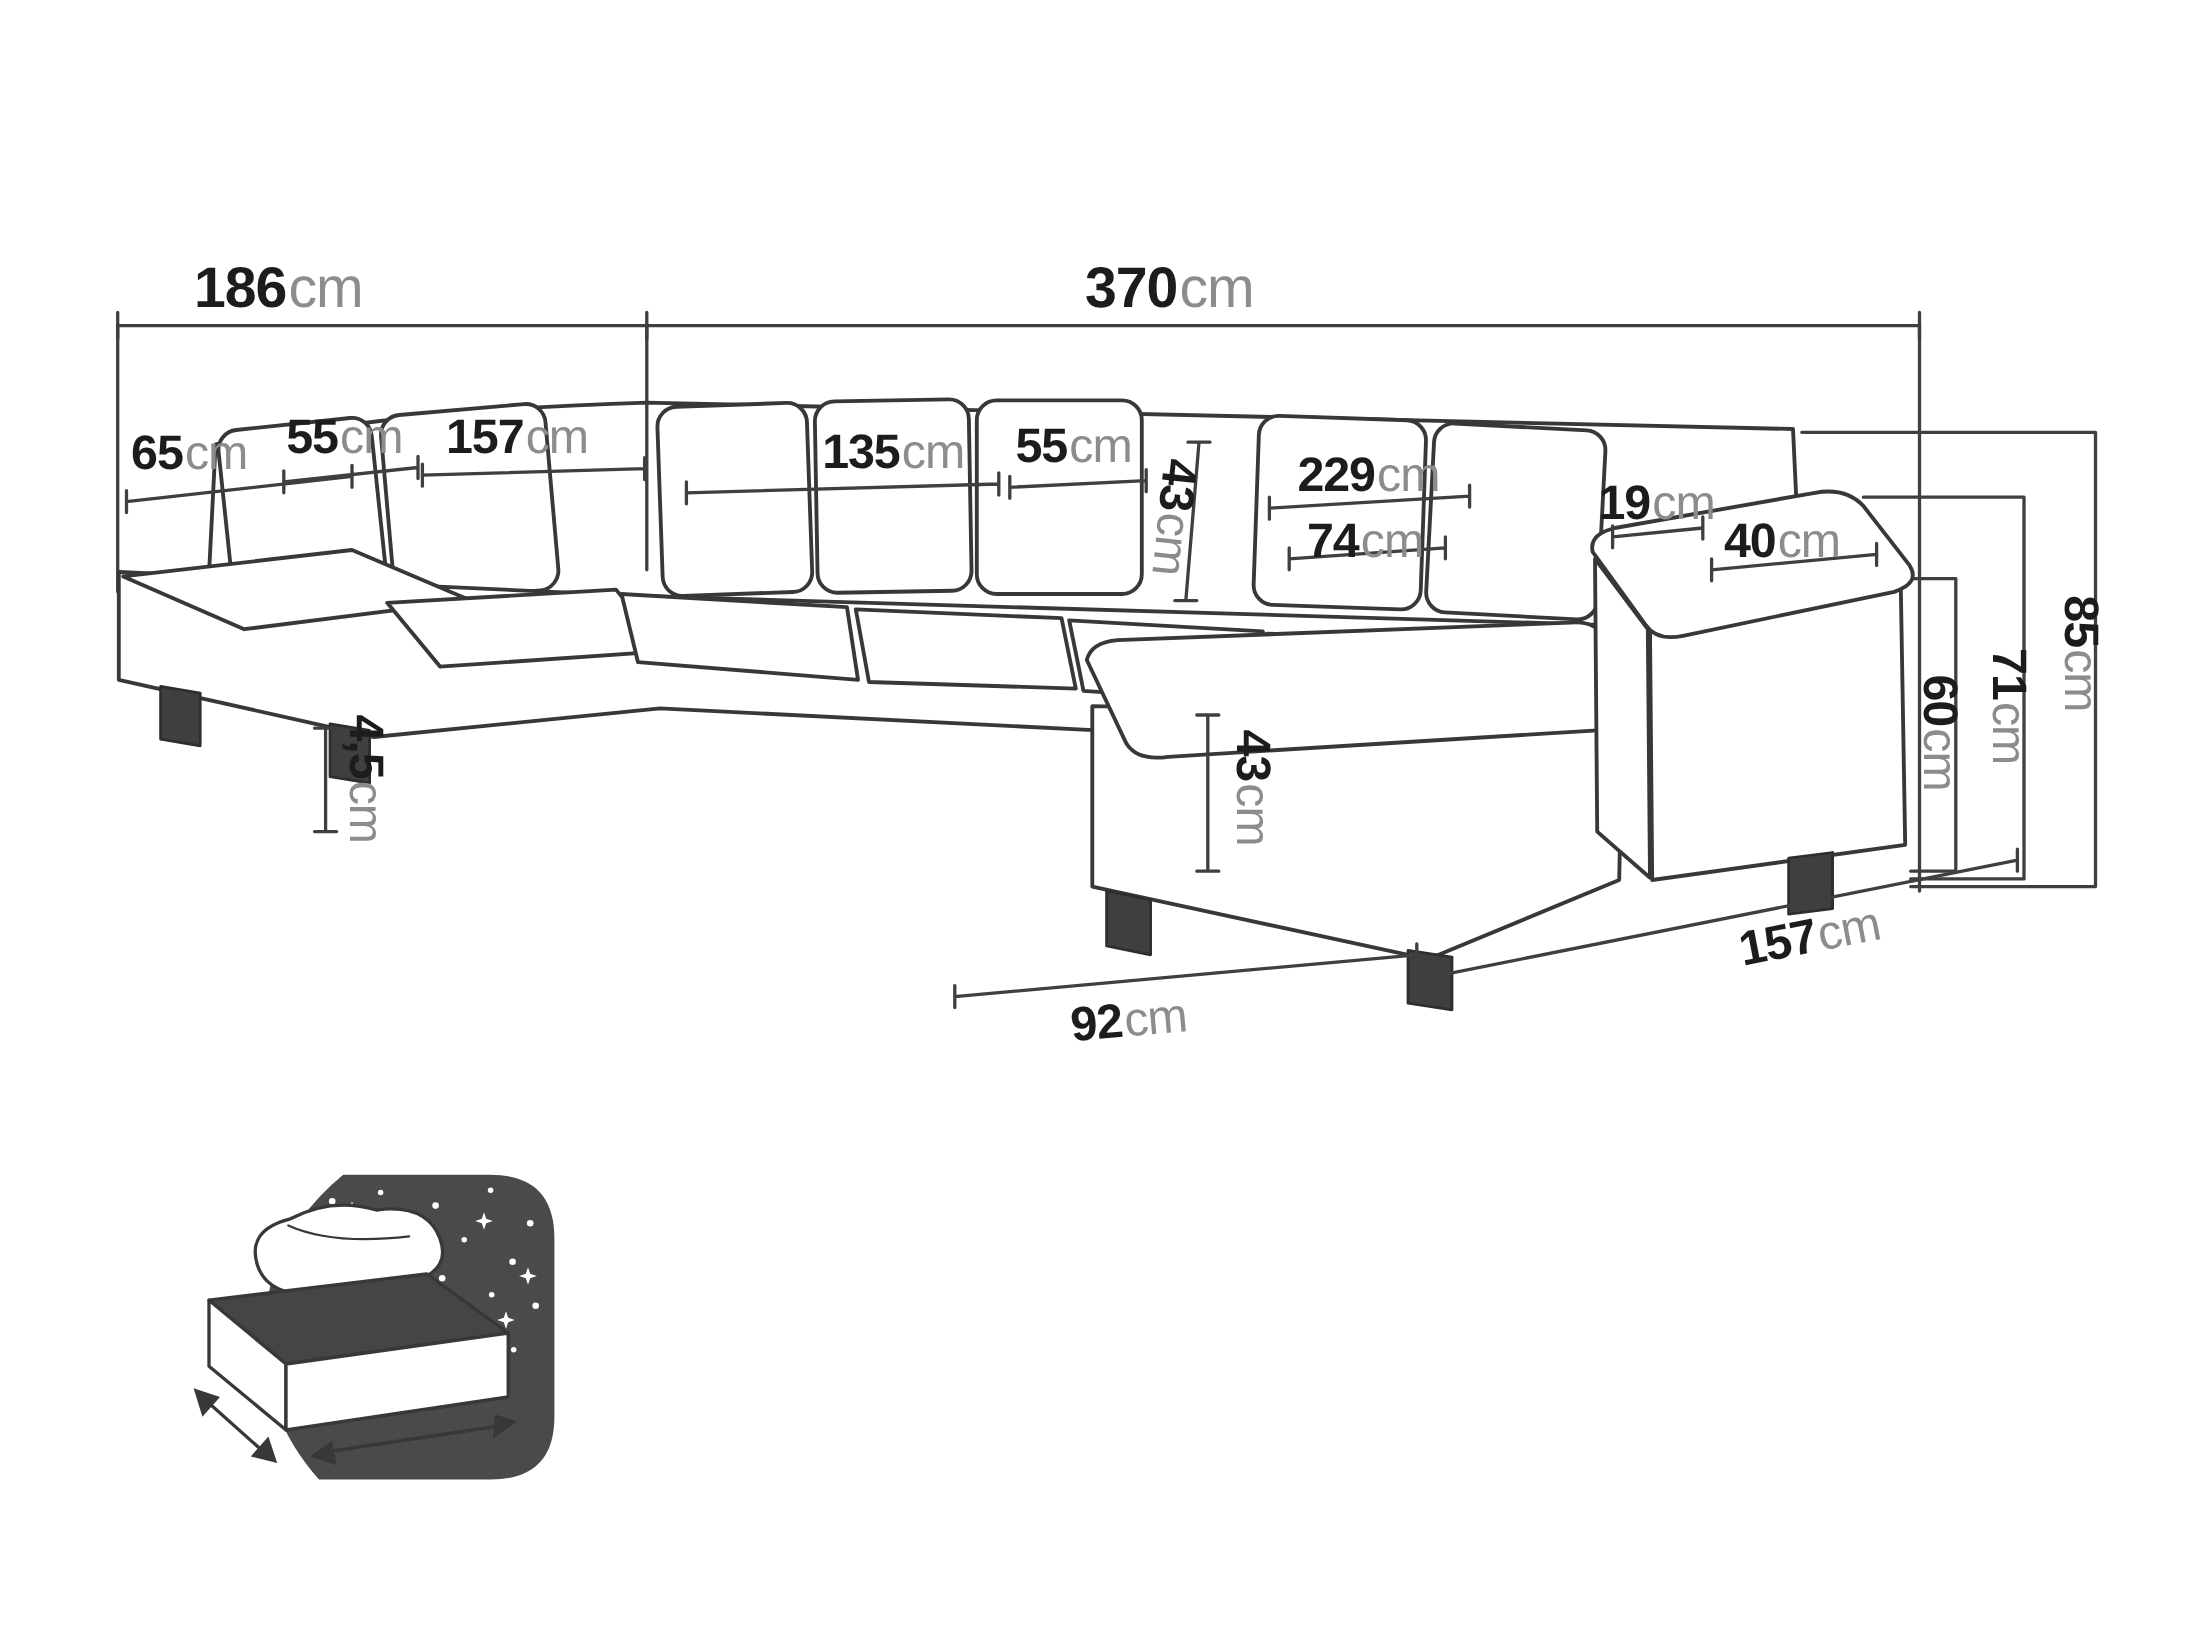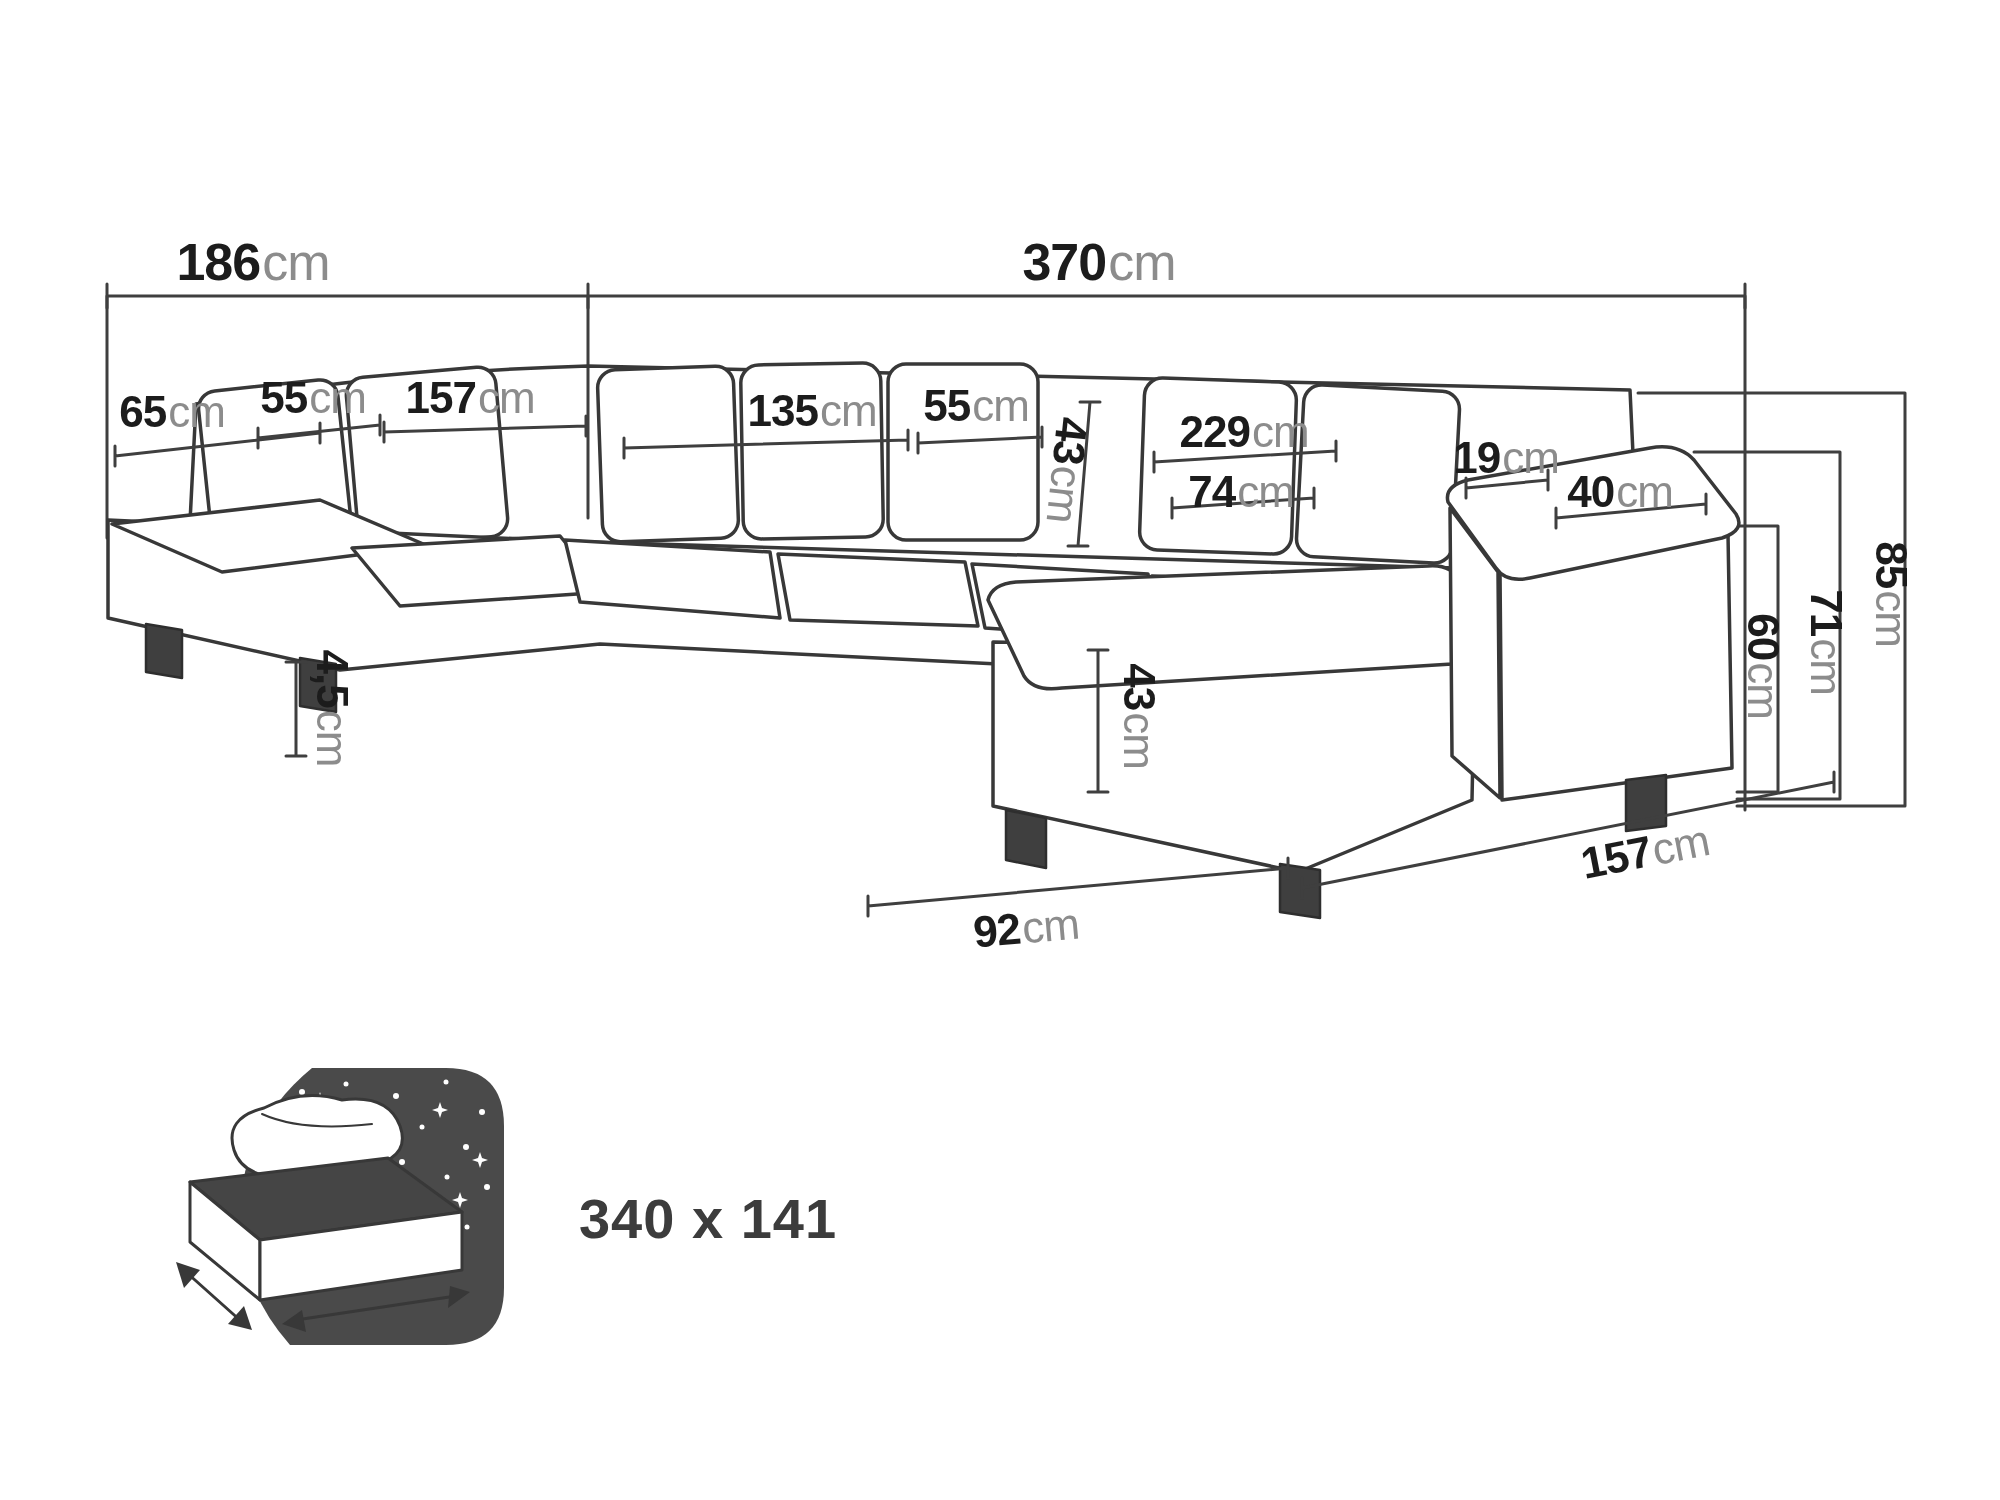--- a/index.html
+++ b/index.html
@@ -145,21 +145,21 @@
           <path stroke="none" d="M282,1324 L302,1310 L306,1332 Z"></path>
           <path stroke="none" d="M470,1292 L450,1286 L448,1308 Z"></path>
         </g>
       </g>
     </g>
   </svg>
 
   <div class="dim big" style="left:253px;top:262px">
     <span class="num">186</span><span class="unit">cm</span>
   </div>
-  <div class="dim big" style="left:1099px;top:262px">
+  <div class="dim big" style="left:1063px;top:262px">
     <span class="num">370</span><span class="unit">cm</span>
   </div>
   <div class="dim" style="left:172px;top:412px">
     <span class="num">65</span><span class="unit">cm</span>
   </div>
   <div class="dim" style="left:313px;top:398px">
     <span class="num">55</span><span class="unit">cm</span>
   </div>
   <div class="dim" style="left:470px;top:398px">
     <span class="num">157</span><span class="unit">cm</span>
@@ -200,15 +200,14 @@
   <div class="dim" style="left:1891px;top:594px;transform:translate(-50%,-50%) rotate(90deg)">
     <span class="num">85</span><span class="unit">cm</span>
   </div>
   <div class="dim" style="left:1826px;top:642px;transform:translate(-50%,-50%) rotate(90deg)">
     <span class="num">71</span><span class="unit">cm</span>
   </div>
   <div class="dim" style="left:1763px;top:666px;transform:translate(-50%,-50%) rotate(90deg)">
     <span class="num">60</span><span class="unit">cm</span>
   </div>
 
-  <div class="bed-size" style="left:708px;top:1218px">340 x 141</div>
 
 </div>
 
 </body></html>

